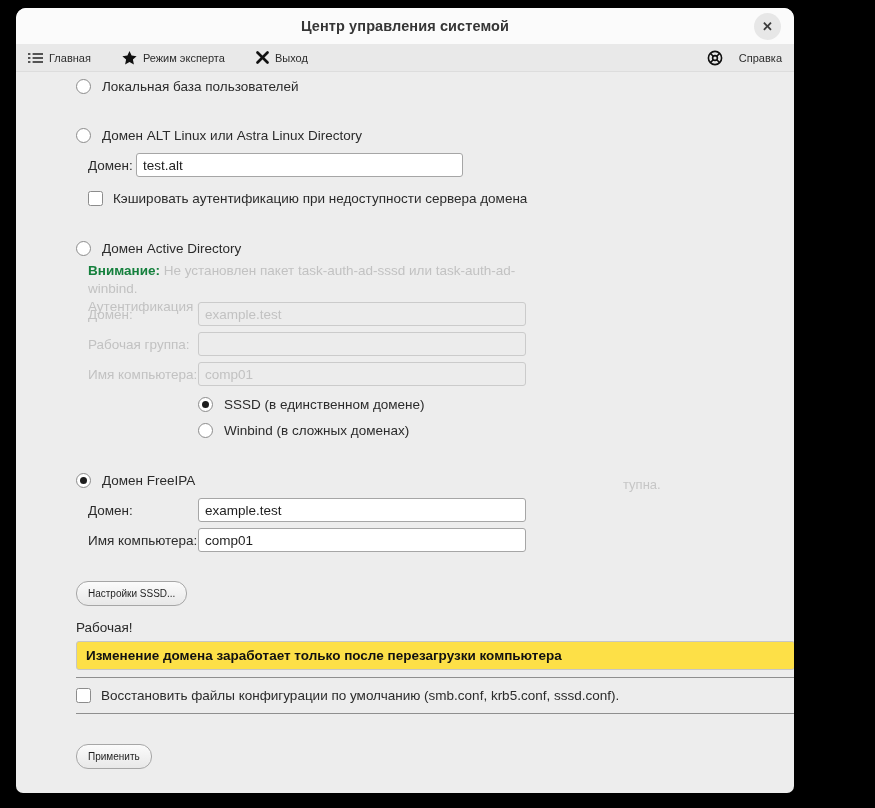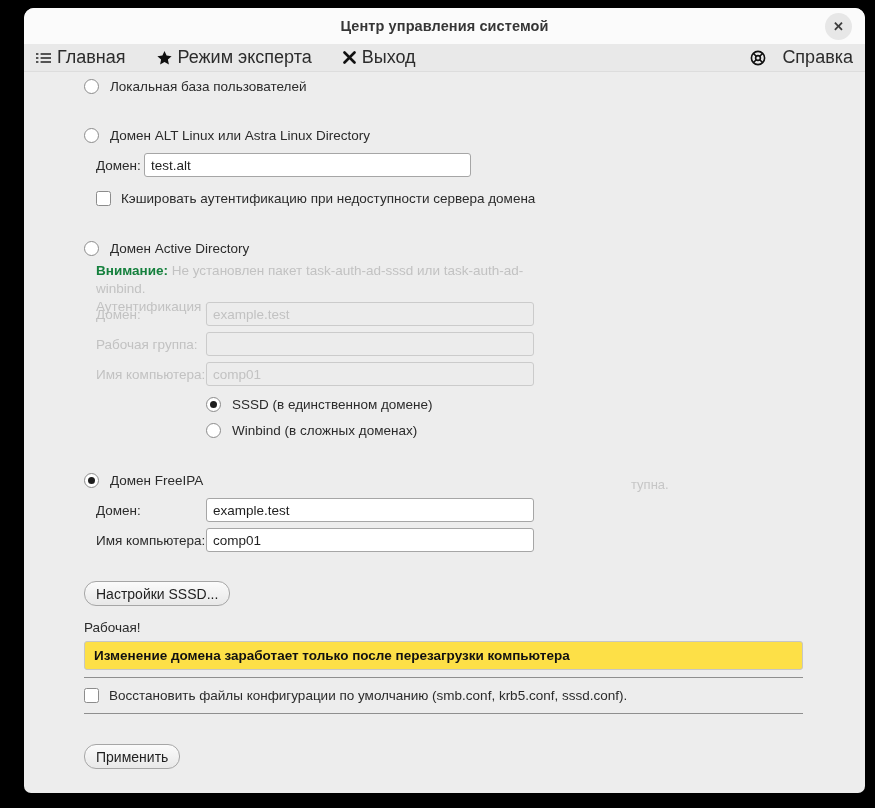--- a/index.html
+++ b/index.html
@@ -1,27 +1,27 @@
 <!DOCTYPE html>
 <html><head>
 <meta charset="utf-8">
 <style>
   html,body{margin:0;padding:0;background:#000;}
   body{width:875px;height:808px;font-family:"Liberation Sans",sans-serif;-webkit-font-smoothing:antialiased;}
-  .window{position:absolute;left:24px;top:8px;width:841px;height:785px;background:#ededed;
+  .window{position:absolute;left:16px;top:8px;width:778px;height:785px;background:#ededed;
           border-radius:10px 10px 7px 7px;overflow:hidden;}
   
   .titlebar{position:relative;height:36px;background:#fbfbfb;display:flex;align-items:center;justify-content:center;}
   .titlebar .title{font-size:14.5px;font-weight:bold;color:#363636;letter-spacing:.1px;}
   .close-btn{position:absolute;right:13px;top:5px;width:27px;height:27px;border-radius:50%;
              background:#e7e7e7;display:flex;align-items:center;justify-content:center;
              color:#3c3c3c;font-size:13px;font-weight:bold;cursor:default;}
   
   .toolbar{height:27px;background:#e9e9e9;border-bottom:1px solid #dddddd;display:flex;align-items:center;
-           padding:0 12px;font-size:18px;color:#2c2c2c;}
+           padding:0 12px;font-size:11px;color:#2c2c2c;}
   .tb-item{display:flex;align-items:center;gap:6px;margin-right:31px;}
   .tb-item:last-child{margin-right:0;gap:16px;}
   .tb-spacer{flex:1;}
   .tb-icon{display:flex;align-items:center;}
   
   .content{position:relative;height:721px;font-size:13.5px;color:#2b2b2b;}
   .abs{position:absolute;}
   .radio-row{display:flex;align-items:center;gap:11px;}
   .radio{width:15px;height:15px;border:1px solid #8c8c8c;border-radius:50%;background:#fff;position:relative;flex:none;box-sizing:border-box;}
   .radio.checked::after{content:"";position:absolute;left:3px;top:3px;right:3px;bottom:3px;background:#1e1e1e;border-radius:50%;}
@@ -32,21 +32,21 @@
   .lbl-lg{width:110px;flex:none;}
   .input{height:24px;border:1px solid #a6a6a6;border-radius:3px;background:#fff;padding:0 6px;
          font-size:13.5px;color:#1f1f1f;box-sizing:border-box;font-family:"Liberation Sans",sans-serif;outline:none;}
   .input.w-alt{width:327px;}
   .input.w-std{width:328px;}
   .disabled-text{color:#c2c2c2;}
   .input.disabled{background:#ececec;border-color:#cbcbcb;color:#c2c2c2;}
   .warn-grey{color:#c2c2c2;line-height:18px;}
   .warn-grey b{color:#15803d;}
   .btn{height:25px;padding:0 11px;border:1px solid #a6a6a6;border-radius:12px;
-       background:linear-gradient(#fbfbfb,#e8e8e8);font-size:14px;color:#1f1f1f;
+       background:linear-gradient(#fbfbfb,#e8e8e8);font-size:10px;color:#1f1f1f;
        font-family:"Liberation Sans",sans-serif;display:inline-flex;align-items:center;}
   .warnbox{width:719px;height:29px;border:1px solid #c6c6c6;border-radius:3px;background:#fde047;
            display:flex;align-items:center;padding:0 9px;box-sizing:border-box;
            font-weight:bold;font-size:13.5px;color:#111;}
   .sep{width:719px;height:0;border-top:1px solid #8f8f8f;}
   .artifact{color:#c6c6c6;font-size:13px;}
 </style>
 </head>
 <body>
 

